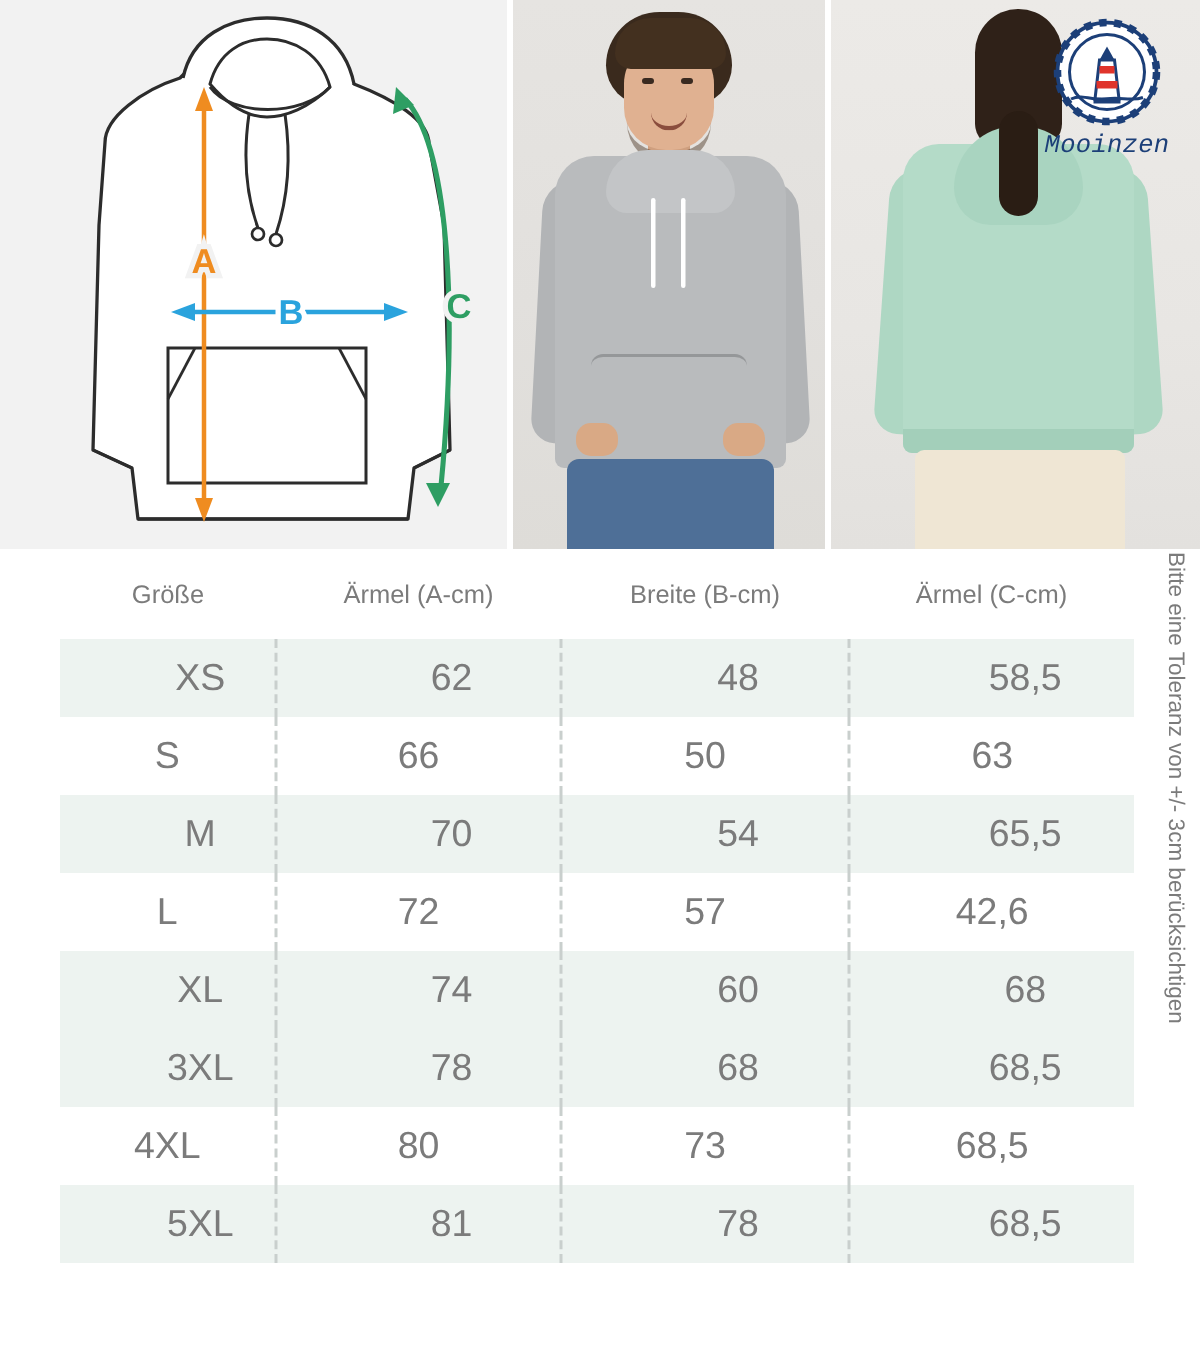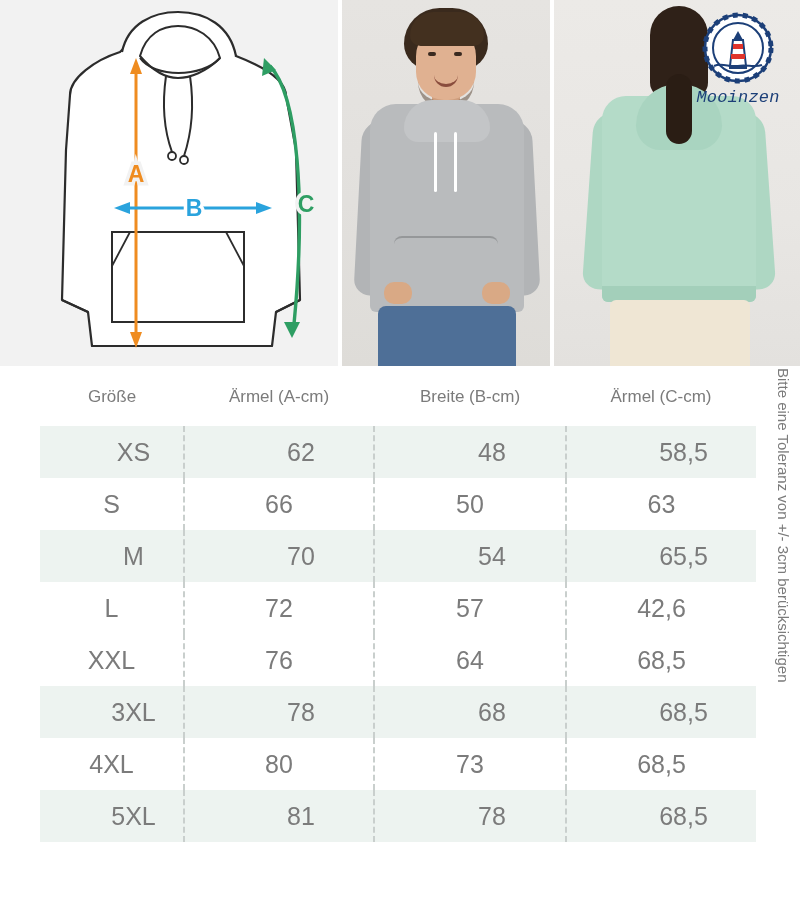--- a/index.html
+++ b/index.html
@@ -490,25 +490,25 @@
           <td class="c-a">70</td>
           <td class="c-b">54</td>
           <td class="c-c">65,5</td>
         </tr>
         <tr class="even">
           <td class="c-size">L</td>
           <td class="c-a">72</td>
           <td class="c-b">57</td>
           <td class="c-c">42,6</td>
         </tr>
-        <tr class="even">
-          <td class="c-size">XXL</td>
-          <td class="c-a">76</td>
-          <td class="c-b">64</td>
-          <td class="c-c">68,5</td>
+        <tr class="odd">
+          <td class="c-size">XL</td>
+          <td class="c-a">74</td>
+          <td class="c-b">60</td>
+          <td class="c-c">68</td>
         </tr>
         <tr class="odd">
           <td class="c-size">3XL</td>
           <td class="c-a">78</td>
           <td class="c-b">68</td>
           <td class="c-c">68,5</td>
         </tr>
         <tr class="even">
           <td class="c-size">4XL</td>
           <td class="c-a">80</td>

